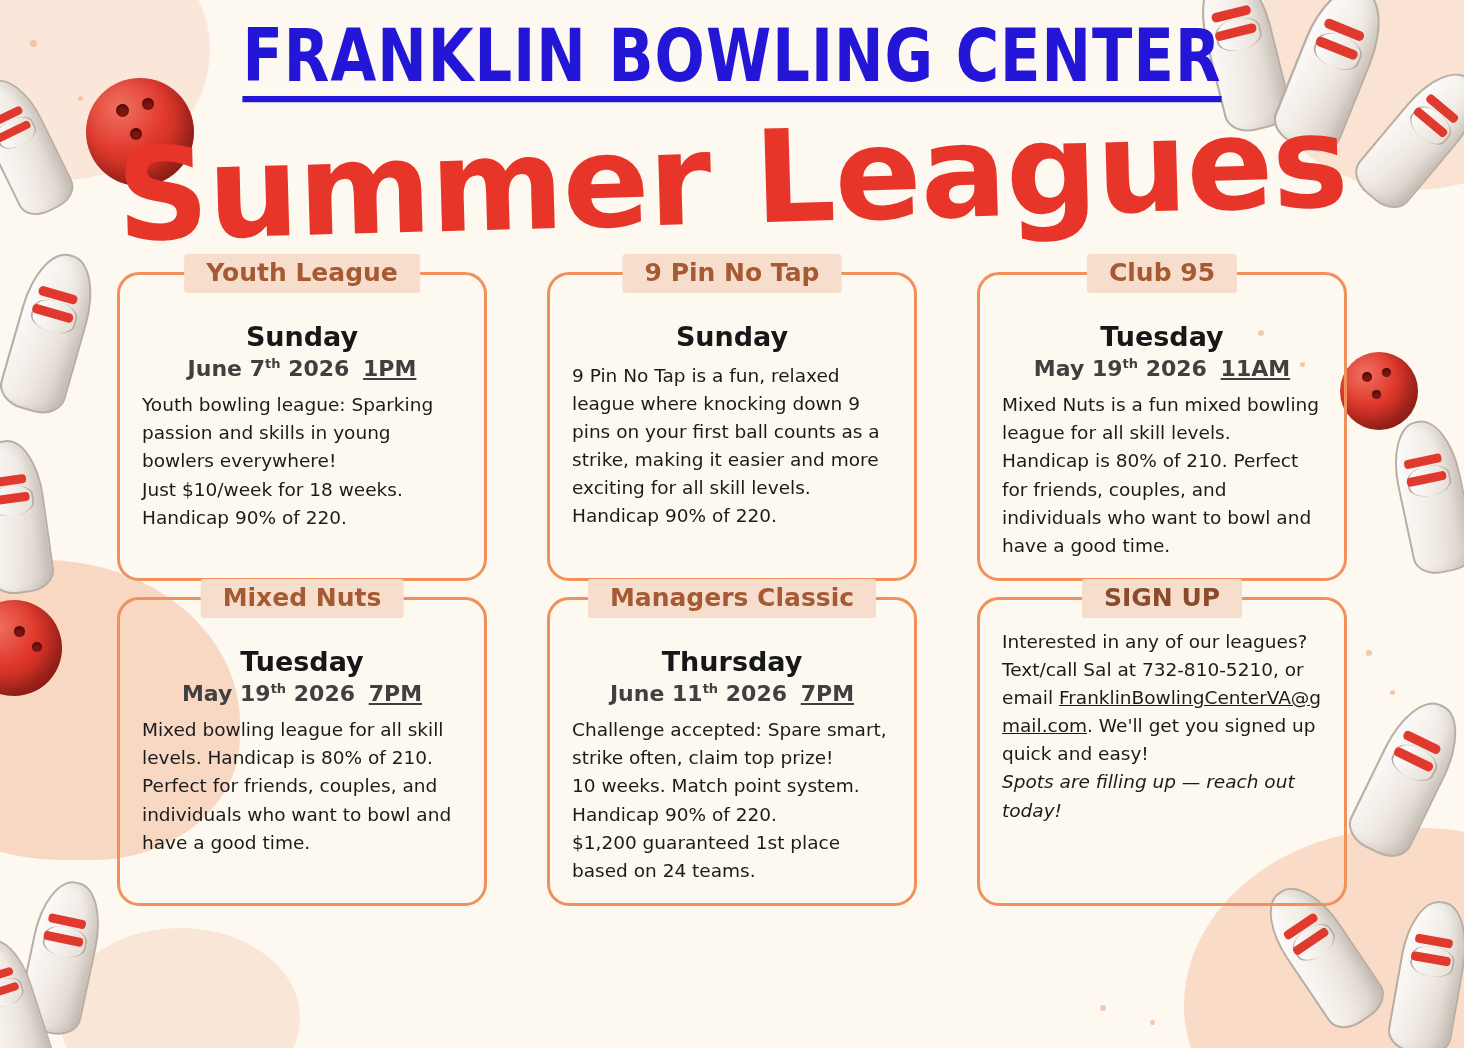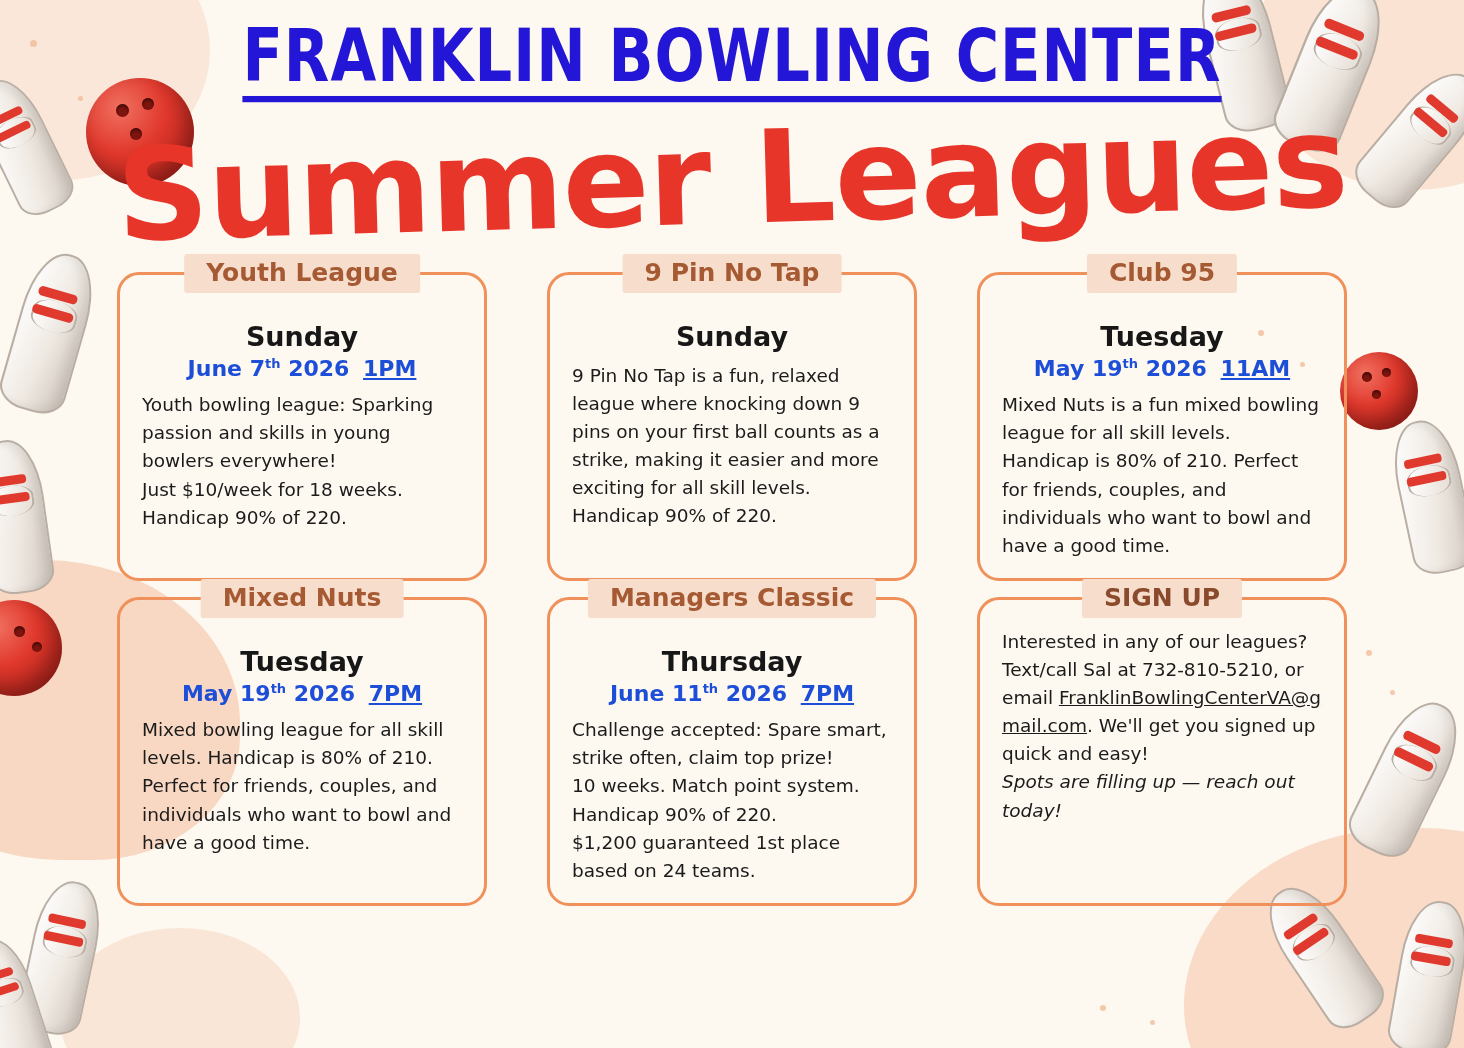--- a/index.html
+++ b/index.html
@@ -162,21 +162,21 @@
     text-align: center;
     font-size: 27px;
     font-weight: bold;
     color: #171717;
     margin-top: 20px;
   }
   .date {
     text-align: center;
     font-size: 22px;
     font-weight: bold;
-    color: #1d4ed8;
+    color: #404040;
     margin-top: 4px;
   }
   .date sup { font-size: 13px; }
   .date .time {
     text-decoration: underline;
     margin-left: 6px;
   }
   .desc {
     margin-top: 10px;
     font-size: 18.5px;

